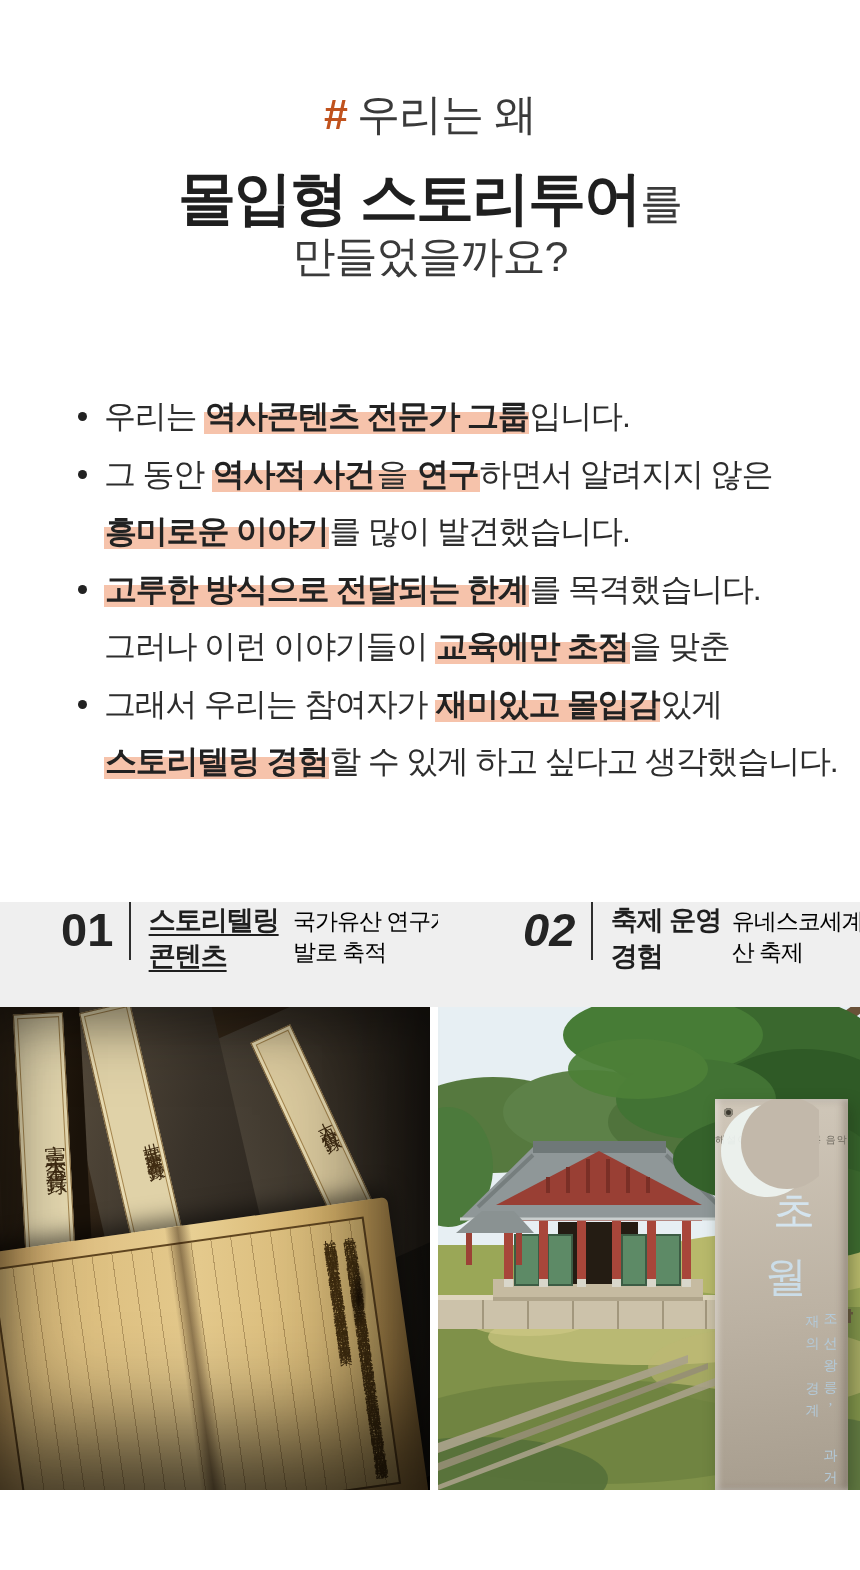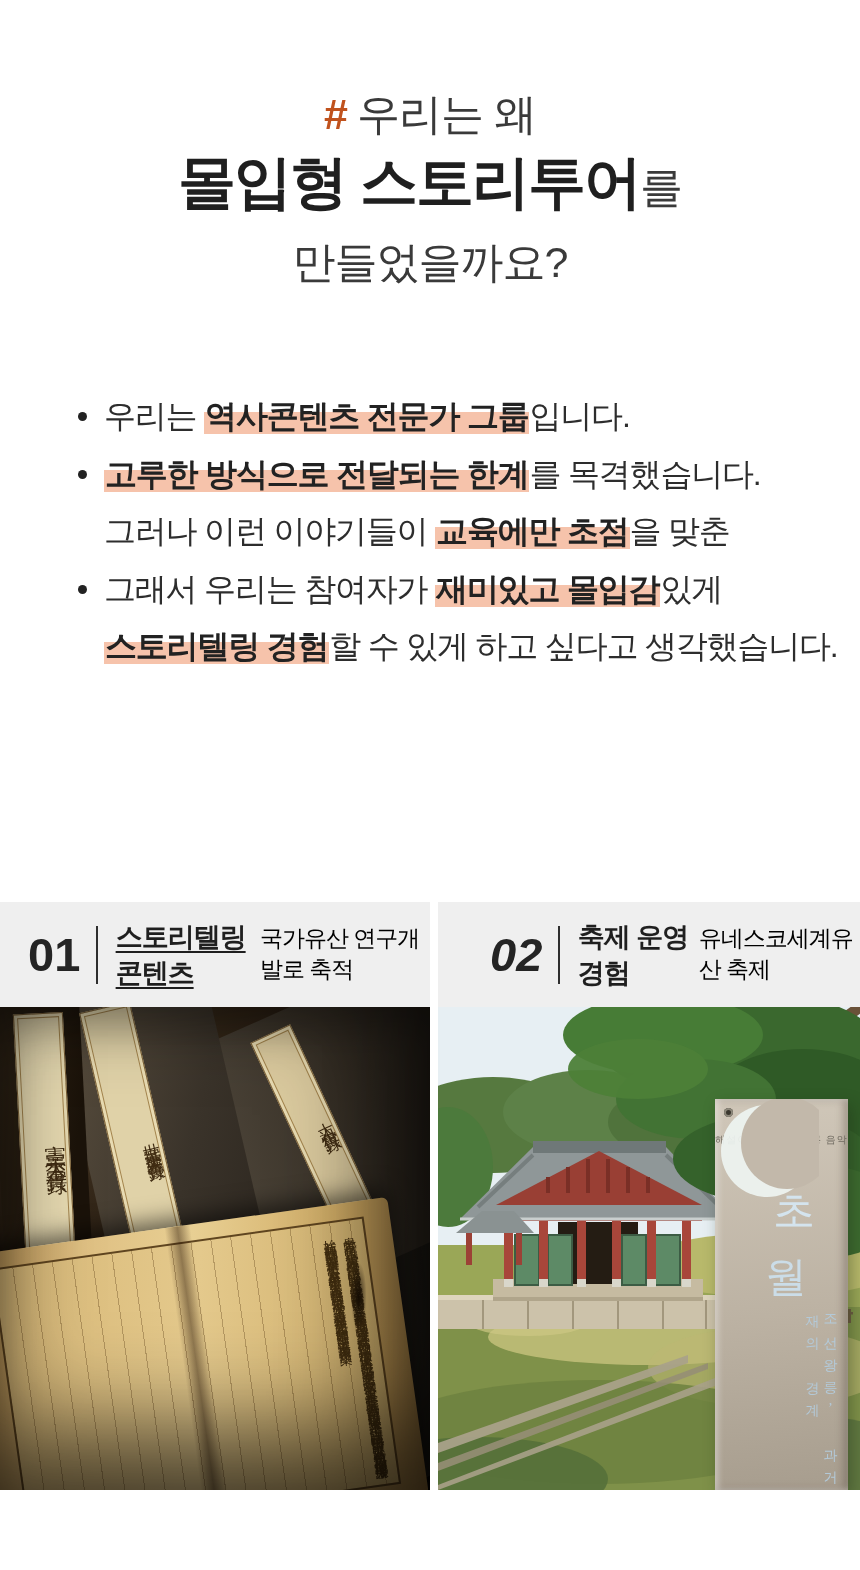--- a/index.html
+++ b/index.html
@@ -5,32 +5,32 @@
   html,body{margin:0;padding:0;background:#fff;}
   .page{
     position:relative;width:860px;height:1570px;margin:0 auto;
     background:#ffffff;overflow:hidden;
     font-family:"Liberation Sans","DejaVu Sans",sans-serif;color:#2d2d2d;
   }
   
   .hgroup{position:absolute;top:0;left:0;width:860px;text-align:center;}
   .h-line1{position:absolute;top:86px;width:100%;font-size:43px;letter-spacing:-1px;color:#3a3a3a;}
   .h-line1 .hash{color:#c0521d;font-weight:800;margin-right:10px;}
-  .h-line2{position:absolute;top:144px;width:100%;font-size:43px;color:#3a3a3a;letter-spacing:-1px;}
+  .h-line2{position:absolute;top:160px;width:100%;font-size:43px;color:#3a3a3a;letter-spacing:-1px;}
   .h-line2 .strong{font-size:58px;font-weight:800;color:#1f1f1f;letter-spacing:-2px;}
-  .h-line3{position:absolute;top:234px;width:100%;font-size:43px;color:#3a3a3a;letter-spacing:-1px;}
+  .h-line3{position:absolute;top:228px;width:100%;font-size:43px;color:#3a3a3a;letter-spacing:-1px;}
   
   .reasons{position:absolute;top:388px;left:76px;width:740px;list-style:none;margin:0;padding:0;}
   .reason{position:relative;padding-left:28px;margin:0;}
   .reason .dot{position:absolute;left:2px;top:24px;width:9px;height:9px;border-radius:50%;background:#222;}
   .bline{height:57.5px;line-height:57.5px;font-size:32px;letter-spacing:-1.2px;white-space:nowrap;color:#2d2d2d;}
   .bline .bold{font-weight:700;color:#222;}
   .bline .hl{background:linear-gradient(180deg,rgba(0,0,0,0) 40%,#f6c3ab 40%);padding:0 1px;}
   
-  .sec-head{position:absolute;top:902px;height:105px;background:#efefef;display:flex;align-items:center;}
+  .sec-head{position:absolute;top:902px;height:105px;background:#efefef;display:flex;padding-left:33px;}
   .sec-head.left{left:0;width:430px;}
   .sec-head.right{left:438px;width:422px;}
   .sec-num{font-size:47px;font-weight:800;color:#242424;letter-spacing:0;}
   .sec-head.left .sec-num{margin-left:28px;}
   .sec-head.right .sec-num{margin-left:52px;font-style:italic;}
   .sec-div{width:2px;height:58px;background:#2e2e2e;margin:0 18px 0 16px;}
   .sec-texts{display:flex;flex-direction:row;justify-content:center;}
   .sec-title{font-size:27px;font-weight:700;color:#1f1f1f;letter-spacing:-1px;}
   .sec-title.underline{text-decoration:underline;text-decoration-thickness:2px;text-underline-offset:5px;}
   .sec-sub{font-size:23px;color:#000000;letter-spacing:-1px;margin-top:4px;}
@@ -104,20 +104,25 @@
     <div class="h-line3">만들었을까요?</div>
   </div>
 
   <ul class="reasons">
       <li class="reason">
         <span class="dot"></span>
         <div class="bline"><span>우리는 </span><span class="bold hl">역사콘텐츠 전문가 그룹</span><span>입니다.</span></div>
       </li>
       <li class="reason">
         <span class="dot"></span>
+        <div class="bline"><span>그 동안 </span><span class="bold hl">역사적 사건</span><span class="hl">을 </span><span class="bold hl">연구</span><span>하면서 알려지지 않은</span></div>
+        <div class="bline"><span class="bold hl">흥미로운 이야기</span><span>를 많이 발견했습니다.</span></div>
+      </li>
+      <li class="reason">
+        <span class="dot"></span>
         <div class="bline"><span class="bold hl">고루한 방식으로 전달되는 한계</span><span>를 목격했습니다.</span></div>
         <div class="bline"><span>그러나 이런 이야기들이 </span><span class="bold hl">교육에만 초점</span><span>을 맞춘</span></div>
       </li>
       <li class="reason">
         <span class="dot"></span>
         <div class="bline"><span>그래서 우리는 참여자가 </span><span class="bold hl">재미있고 몰입감</span><span>있게</span></div>
         <div class="bline"><span class="bold hl">스토리텔링 경험</span><span>할 수 있게 하고 싶다고 생각했습니다.</span></div>
       </li>
     </ul>
 

